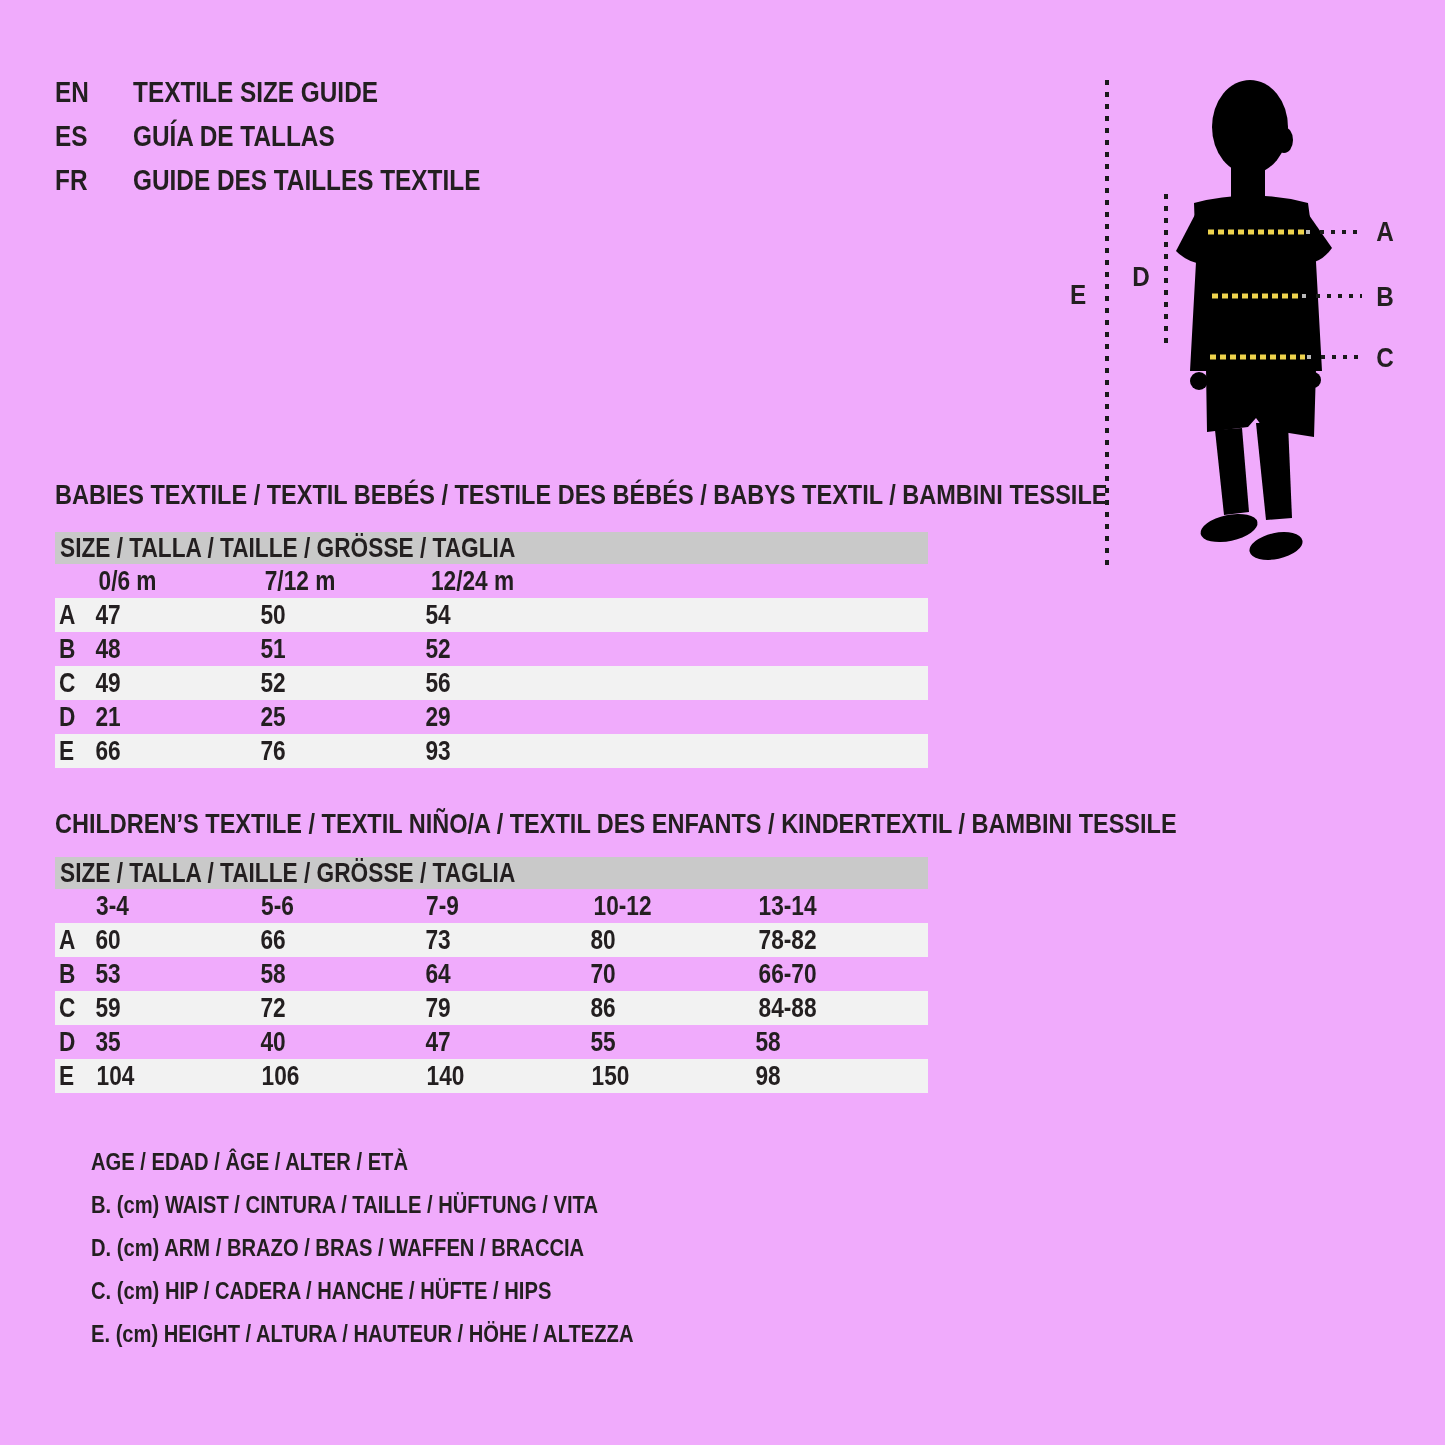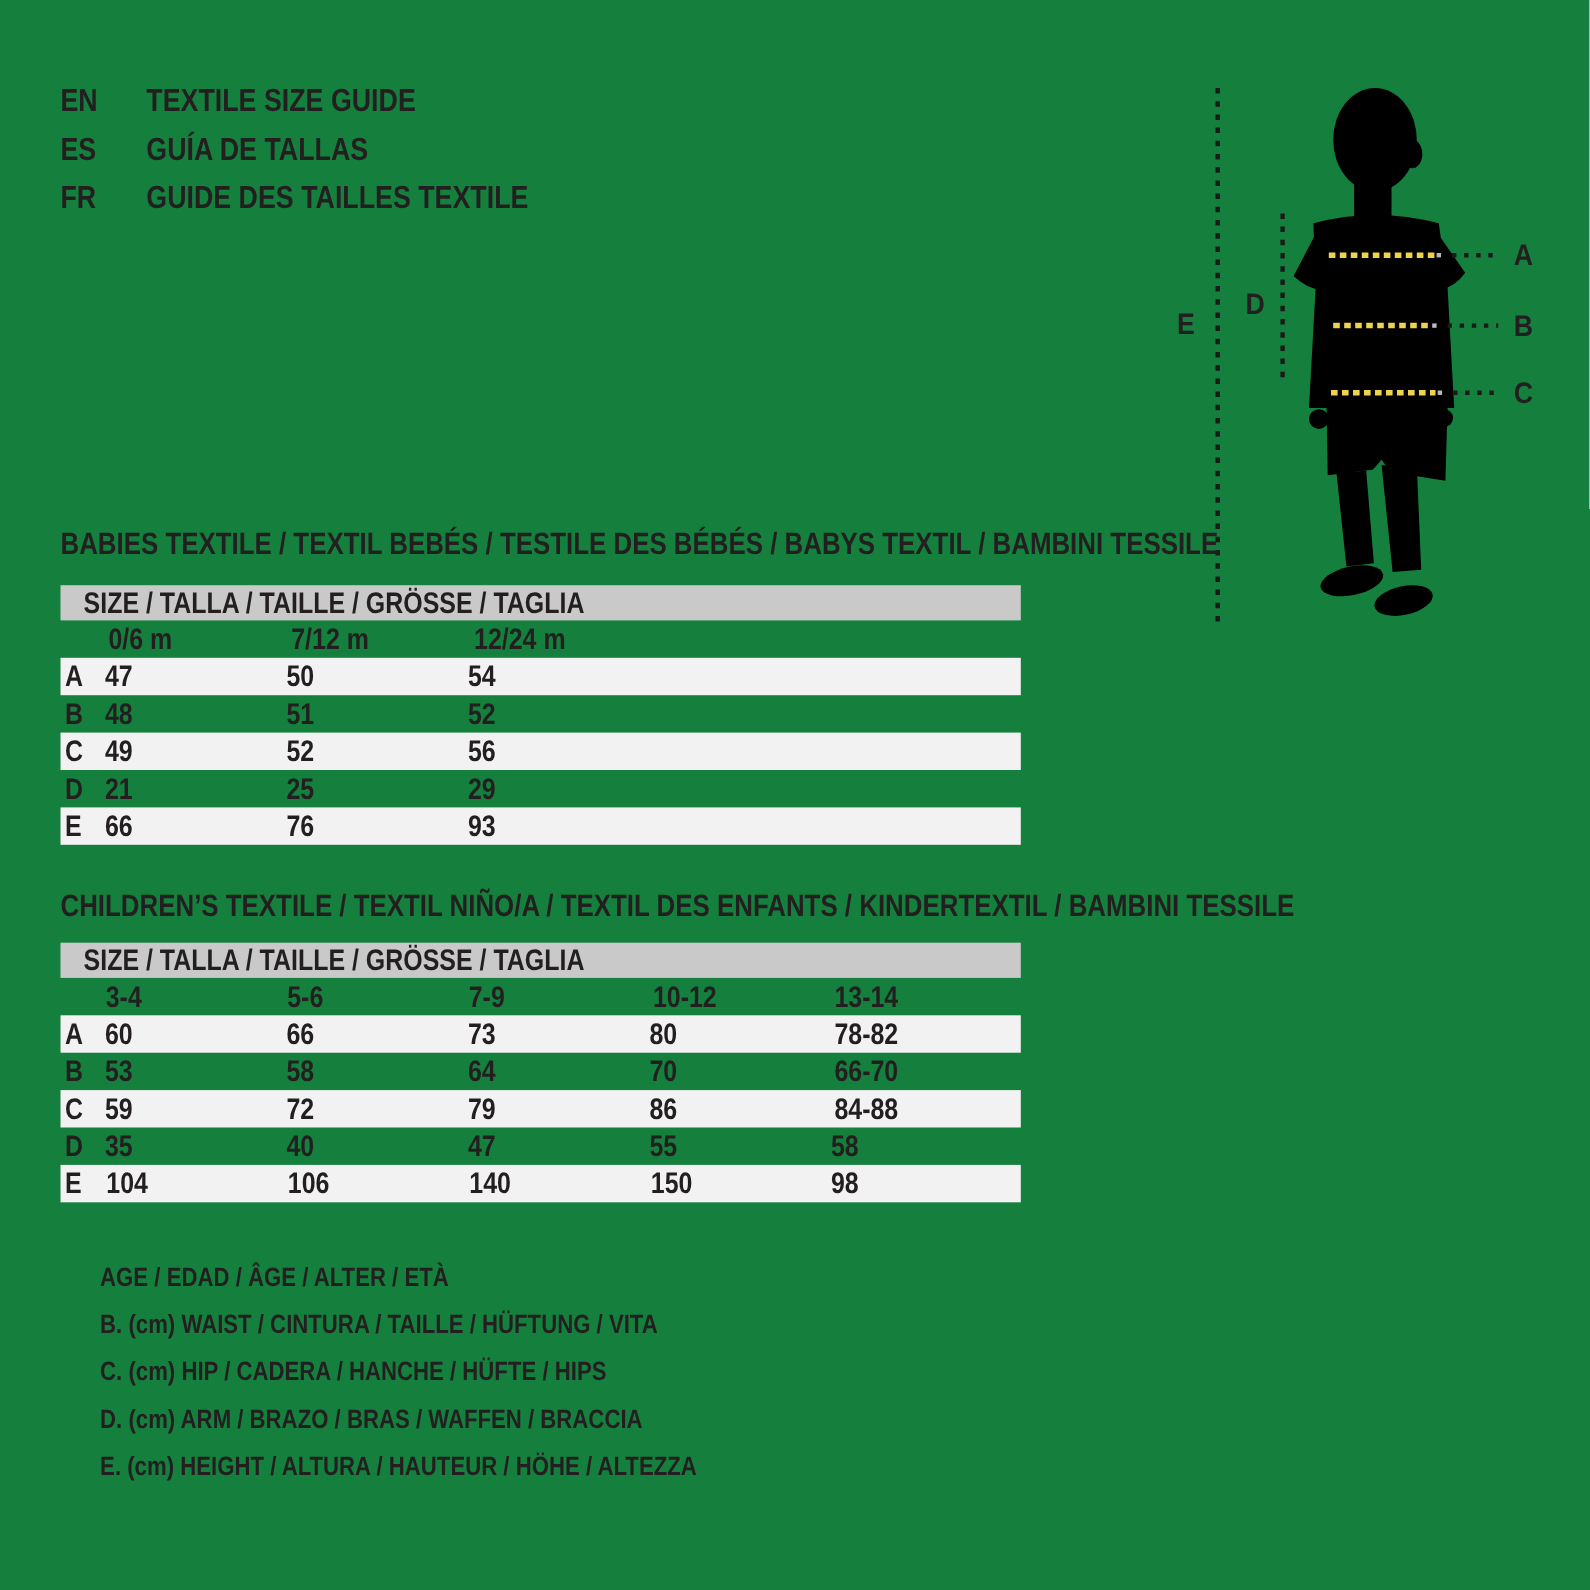--- a/index.html
+++ b/index.html
@@ -1,34 +1,34 @@
 <!DOCTYPE html>
 <html><head>
 <meta charset="utf-8">
 <style>
   html,body { margin:0; padding:0; background:#ffffff; }
   .page {
-    position:relative; width:1445px; height:1445px; background:#15803d;
+    position:relative; width:1445px; height:1445px; background:#f0abfc;
     color:#231f20; font-family:"Liberation Sans", sans-serif; overflow:hidden;
   }
   
   .cond  { display:inline-block; transform:scaleX(0.84); transform-origin:0 50%; white-space:nowrap; }
   .condc { display:inline-block; transform:scaleX(0.84); transform-origin:50% 50%; white-space:nowrap; }
 
   
   .titles { position:absolute; left:55px; top:70px; font-size:29px; font-weight:bold; }
   .titles .hline { height:44px; line-height:44px; }
   .titles .code { display:inline-block; width:70px; }
 
   
   .sec-heading { position:absolute; left:55px; font-size:28px; font-weight:bold; line-height:30px; }
 
   
   .sizetable { position:absolute; left:55px; width:873px; font-size:27px; font-weight:bold; }
-  .size-bar  { height:32px; background:#c9c9c9; display:flex; align-items:flex-end; padding-left:21px; box-sizing:border-box; }
+  .size-bar  { height:32px; background:#c9c9c9; display:flex; align-items:flex-end; padding-left:5px; box-sizing:border-box; }
   .trow      { height:34px; display:flex; align-items:center; }
   .trow.stripe { background:#f2f2f2; }
   .cell-label { width:38px; padding-left:4px; box-sizing:border-box; }
   .cell       { width:165px; }
 
   
   .legend { position:absolute; left:55px; top:1140px; font-size:24px; font-weight:bold; }
   .legend .lline { height:43px; line-height:43px;margin-left:36px; }
 
   
@@ -199,18 +199,18 @@
       <div class="cell"><span class="condc">106</span></div>
       <div class="cell"><span class="condc">140</span></div>
       <div class="cell"><span class="condc">150</span></div>
       <div class="cell"><span class="condc">98</span></div>
     </div>
   </div>
 
   <div class="legend">
     <div class="lline"><span class="cond">AGE / EDAD / ÂGE / ALTER / ETÀ</span></div>
     <div class="lline"><span class="cond">B. (cm) WAIST / CINTURA / TAILLE / HÜFTUNG / VITA</span></div>
+    <div class="lline"><span class="cond">D. (cm) ARM / BRAZO / BRAS / WAFFEN / BRACCIA</span></div>
     <div class="lline"><span class="cond">C. (cm) HIP / CADERA / HANCHE / HÜFTE / HIPS</span></div>
-    <div class="lline"><span class="cond">D. (cm) ARM / BRAZO / BRAS / WAFFEN / BRACCIA</span></div>
     <div class="lline"><span class="cond">E. (cm) HEIGHT / ALTURA / HAUTEUR / HÖHE / ALTEZZA</span></div>
   </div>
 
 </div>
 
 </body></html>

